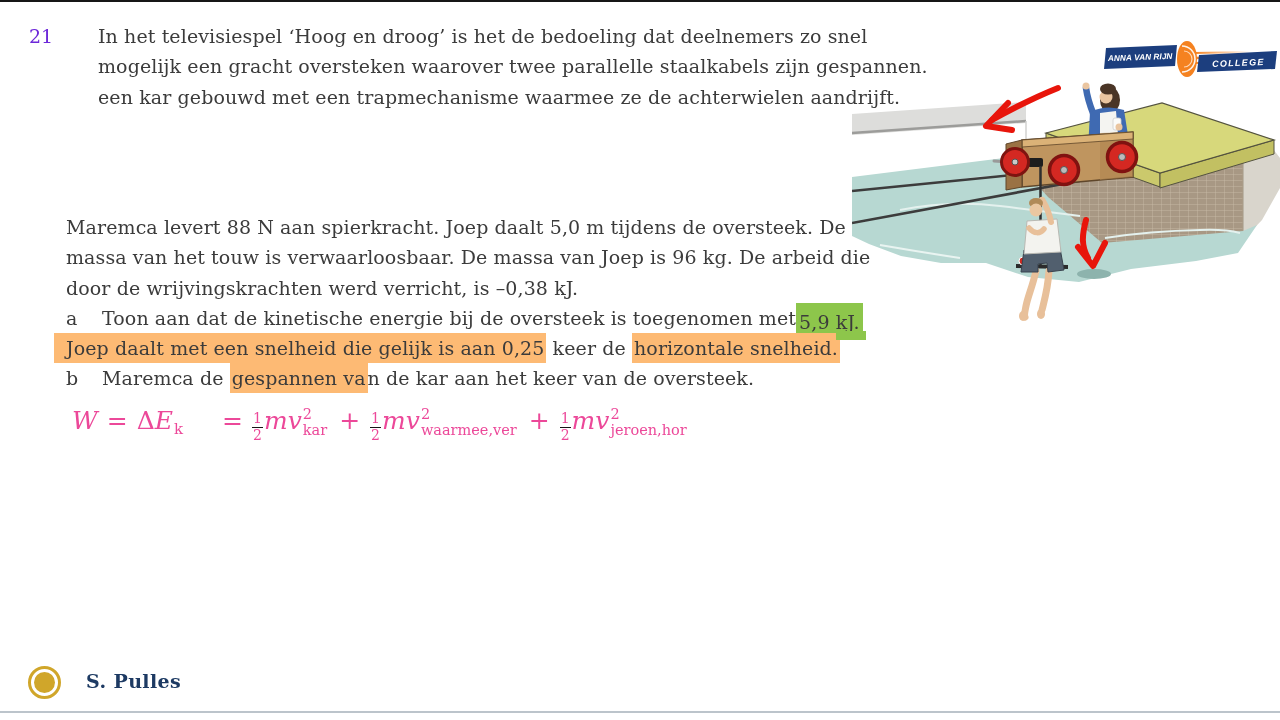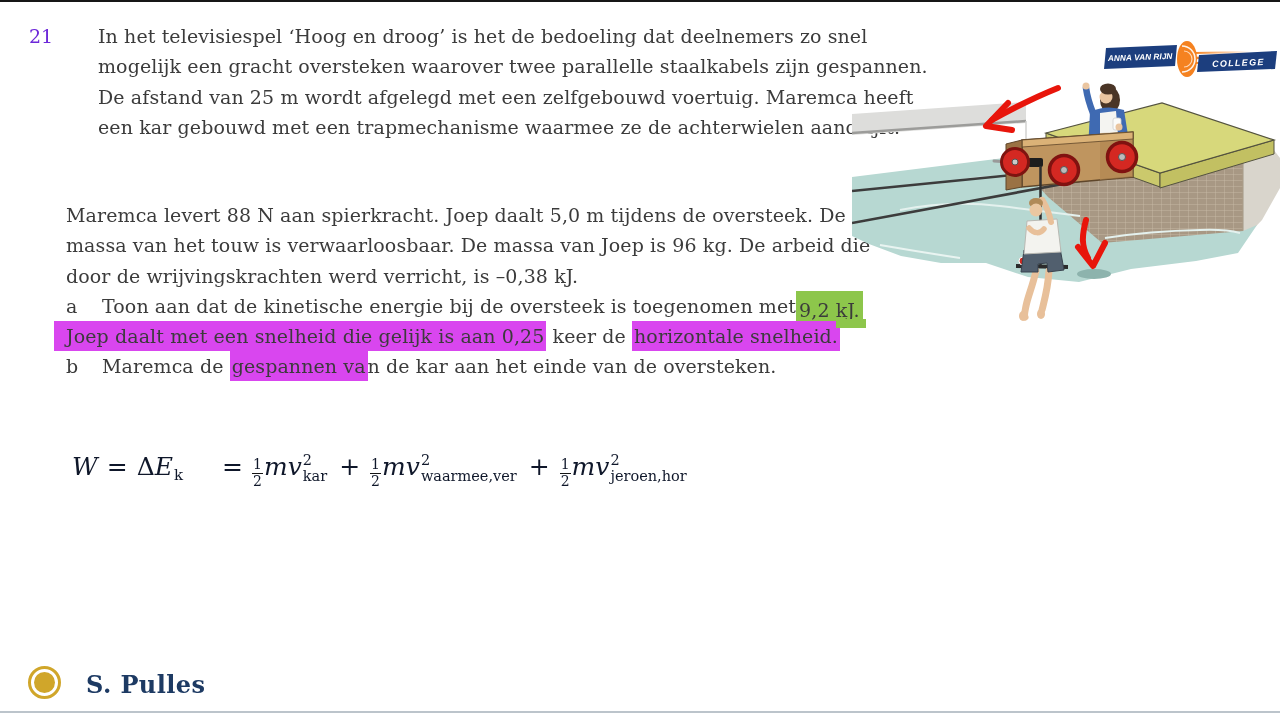--- a/index.html
+++ b/index.html
@@ -8,85 +8,84 @@
   .edge{position:absolute;left:0;width:1280px;}
   .edge-top{top:0;height:2px;background:#161616;}
   .edge-bottom{top:711px;height:2px;background:#bcc4cb;}
 
   
   .textcol{position:absolute;color:#3b3b3b;font-size:19px;letter-spacing:0.1px;}
   .textline{height:30.3px;line-height:30.3px;white-space:nowrap;}
   .probnum{position:absolute;left:29px;top:21px;height:30.3px;line-height:30.3px;
            color:#6d28d9;font-size:19px;}
   .block1{left:66px;top:21px;margin-left:32px;}
-  .block2{left:66px;top:200px;}
+  .block2{left:66px;top:212px;}
   .itemline{display:flex;}
   .itemlabel{width:36px;flex:0 0 36px;}
-  .hl{background:#d946ef;padding:4px 2px;}
+  .hl{background:#fdba74;padding:4px 2px;}
   .hl-green{background:#8dc64b;padding:4px 3px;position:relative;}
   .hl-green::after{content:"";position:absolute;right:-3px;bottom:-7px;width:30px;height:9px;
                    background:#8dc64b;}
   .hl-lead{margin-left:-12px;padding-left:12px;}
 
   
-  .formula{position:absolute;left:72px;top:406px;font-size:25px;color:#0f172a;
-           white-space:nowrap;margin-top:46px;}
+  .formula{position:absolute;left:72px;top:406px;font-size:25px;color:#ec4899;
+           white-space:nowrap;}
   .it{font-style:italic;}
   .op{font-style:normal;margin:0 9px;}
   .plus{margin:0 10px;}
   .subk{font-size:15px;vertical-align:-5px;font-style:normal;margin-left:1px;}
   .gapsp{display:inline-block;width:30px;}
   .frac{display:inline-flex;flex-direction:column;align-items:center;font-size:14px;
         line-height:1.12;vertical-align:6px;font-style:normal;margin-right:1px;}
   .frac .den{border-top:1.4px solid #141414;padding:0 1px;}
   .ss{display:inline-flex;flex-direction:column;align-items:flex-start;font-size:14.5px;
       line-height:1.12;vertical-align:10px;font-style:normal;margin:0 2px 0 1px;}
 
   
   .avatar{position:absolute;left:28px;top:666px;width:33px;height:33px;border-radius:50%;
           border:3px solid #d0a62a;background:#ffffff;display:flex;align-items:center;
           justify-content:center;box-sizing:border-box;}
   .avatar-core{width:21px;height:21px;border-radius:50%;background:#d0a62a;}
-  .presenter{position:absolute;left:86px;top:670px;font-size:24px;font-weight:700;
+  .presenter{position:absolute;left:86px;top:670px;font-size:19px;font-weight:700;
              color:#1d3a63;letter-spacing:0.4px;}
 
   svg text{font-family:"Liberation Sans",sans-serif;}
   .figsvg{position:absolute;left:852px;top:72px;}
   .logosvg{position:absolute;left:1098px;top:40px;}
 </style>
 </head>
 <body>
 
 <div class="edge edge-top"></div>
 <div class="edge edge-bottom"></div>
 
 <div class="probnum">21</div>
 
 <div class="textcol block1">
   <div class="textline">In het televisiespel ‘Hoog en droog’ is het de bedoeling dat deelnemers zo snel</div>
   <div class="textline">mogelijk een gracht oversteken waarover twee parallelle staalkabels zijn gespannen.</div>
-  <div class="textline">De afstand van 25 m wordt afgelegd met een zelfgebouwd voertuig. Maremca heeft</div>
   <div class="textline">een kar gebouwd met een trapmechanisme waarmee ze de achterwielen aandrijft.</div>
 </div>
 
 <div class="textcol block2">
   <div class="textline">Maremca levert 88 N aan spierkracht. Joep daalt 5,0 m tijdens de oversteek. De</div>
   <div class="textline">massa van het touw is verwaarloosbaar. De massa van Joep is 96 kg. De arbeid die</div>
   <div class="textline">door de wrijvingskrachten werd verricht, is –0,38 kJ.</div>
   <div class="textline itemline">
     <span class="itemlabel">a</span>
     <span>Toon aan dat de kinetische energie bij de oversteek is toegenomen met </span>
-    <span class="hl-green">9,2 kJ.</span>
+    <span class="hl-green">5,9 kJ.</span>
   </div>
   <div class="textline">
     <span class="hl hl-lead">Joep daalt met een snelheid die gelijk is aan 0,25</span><span> keer de </span><span class="hl">horizontale snelheid.</span>
   </div>
   <div class="textline itemline">
     <span class="itemlabel">b</span>
-    <span><span>Maremca de </span><span class="hl">gespannen va</span><span>n de kar aan het einde van de oversteken.</span></span>
+    <span><span>Maremca de </span><span class="hl">gespannen va</span><span>n de kar aan het keer van de oversteek.</span></span>
   </div>
 </div>
 
 <div class="formula">
   <span class="it">W</span><span class="op">=</span><span>Δ</span><span class="it">E</span><span class="subk">k</span><span class="gapsp"></span><span class="op">=</span><span class="frac">
       <span>1</span>
       <span class="den">2</span>
     </span><span class="it">mv</span><span class="ss">
       <span>2</span>
       <span>kar</span>

